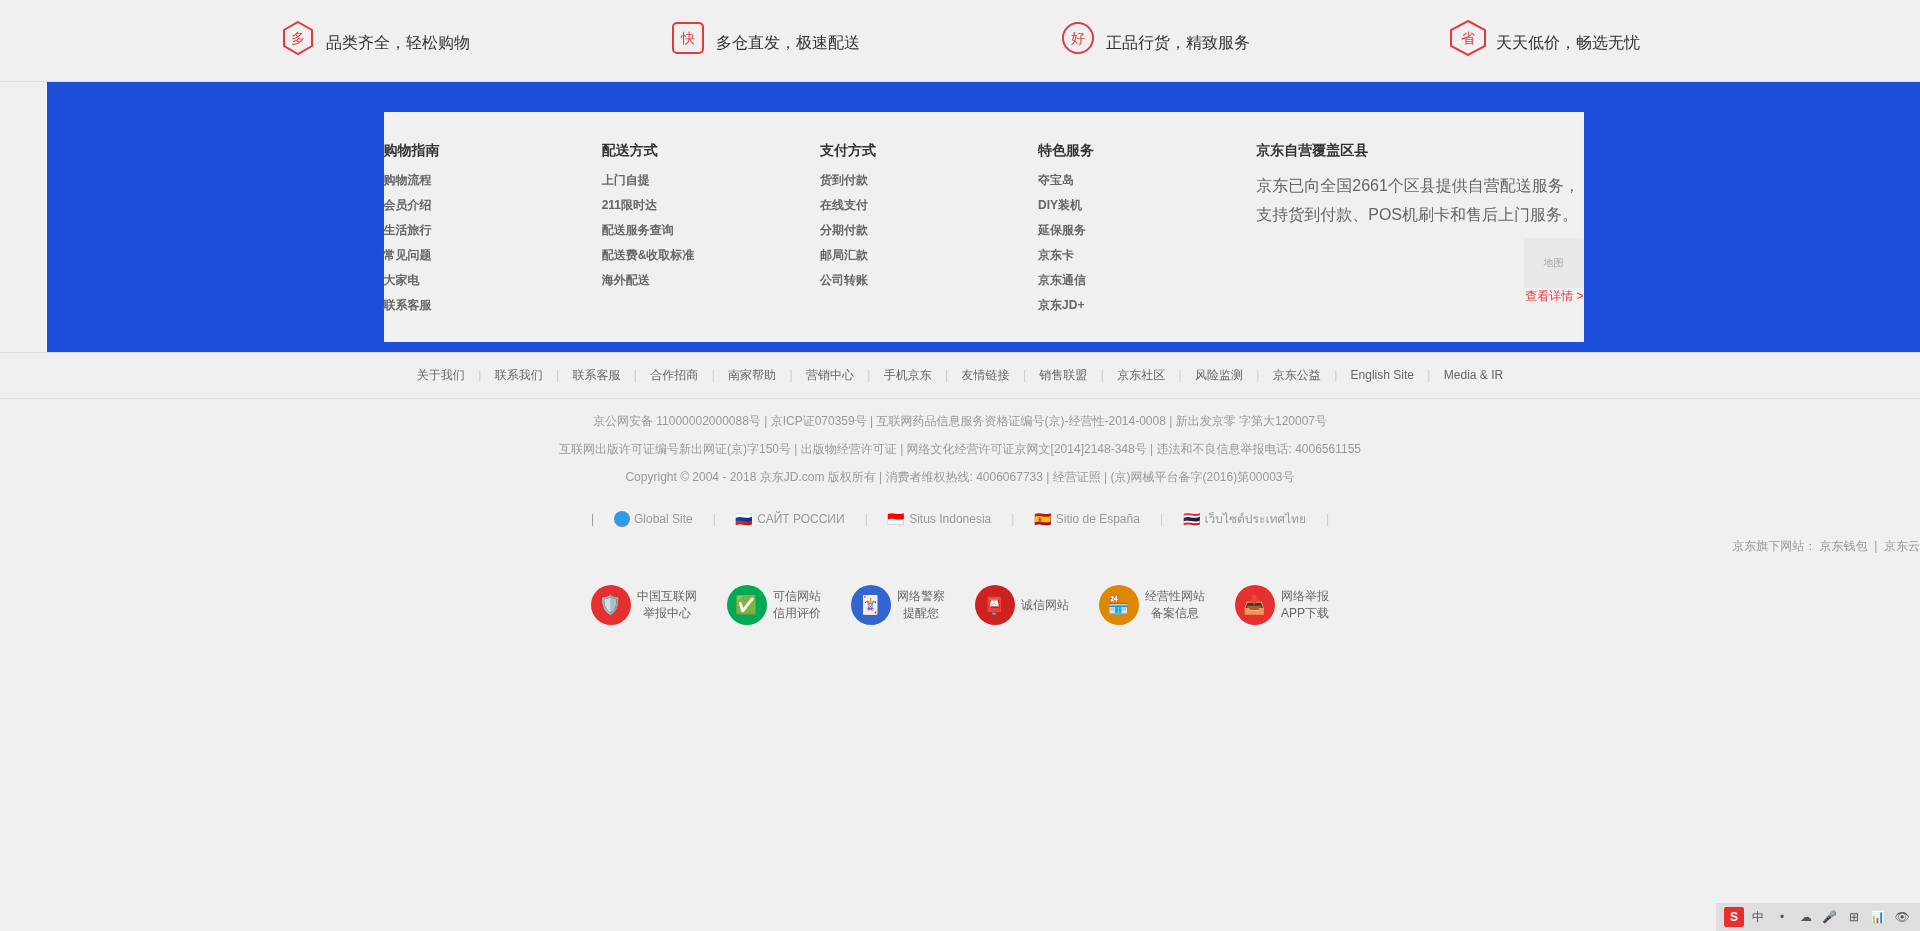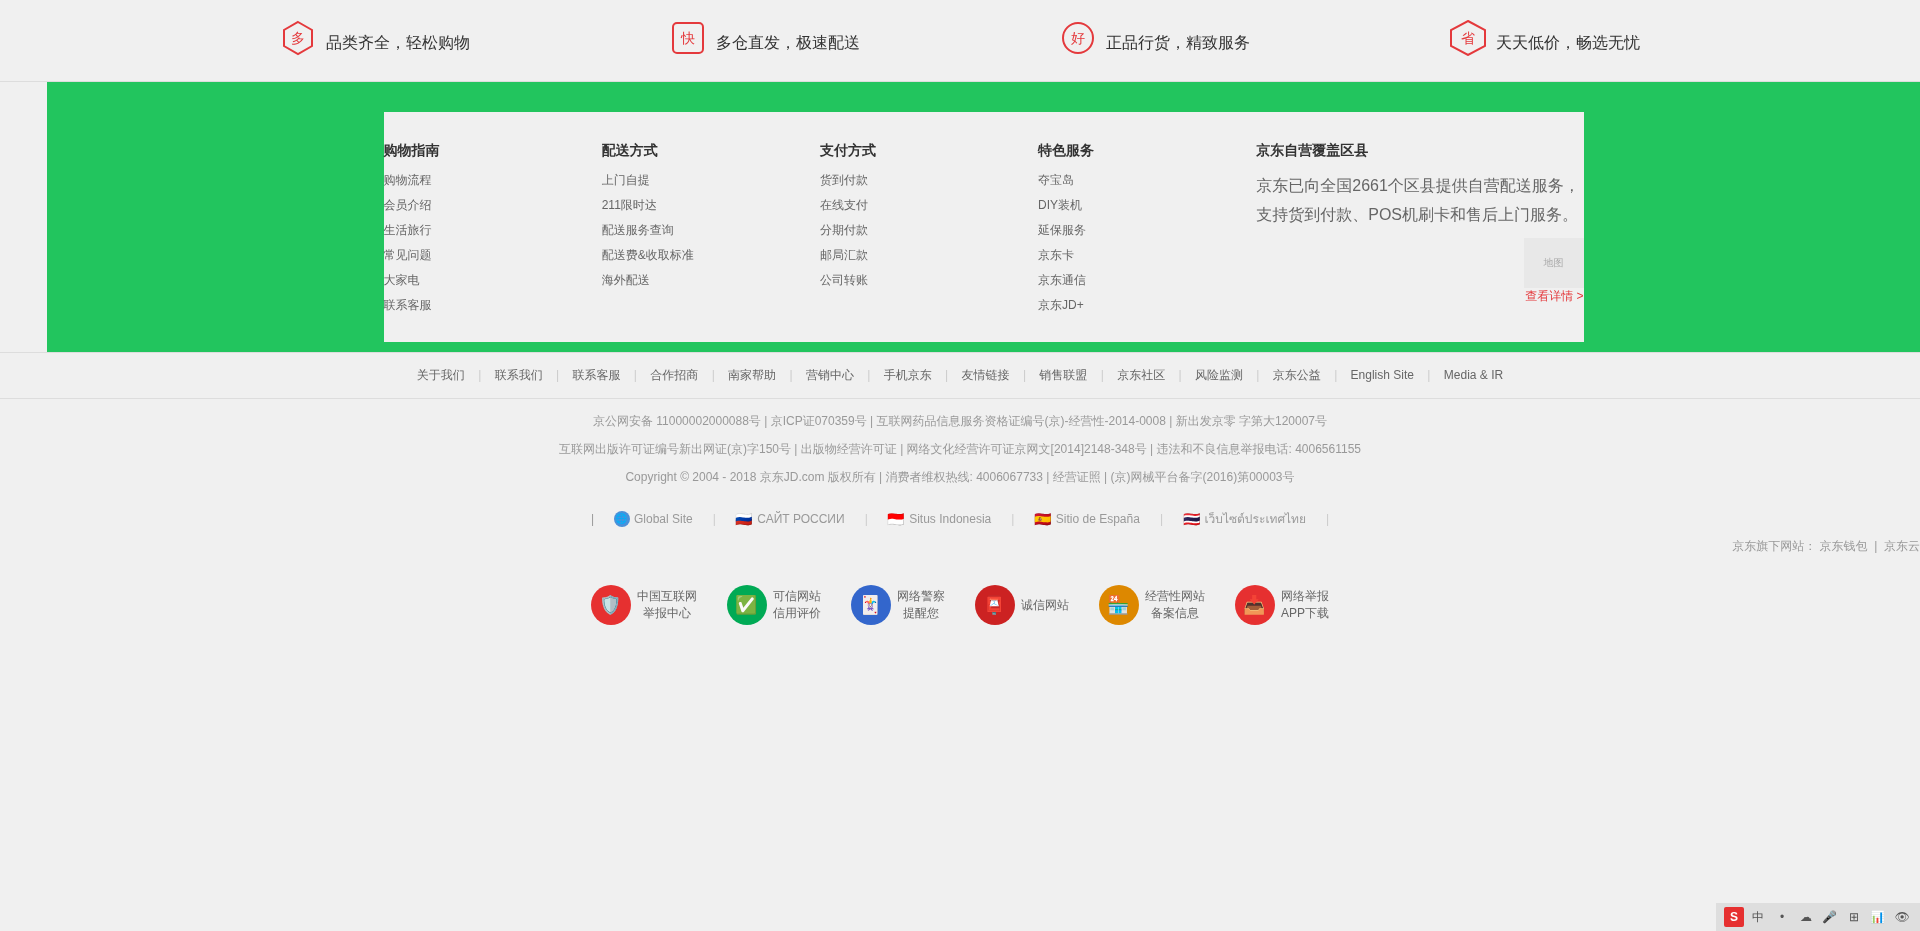--- a/index.html
+++ b/index.html
@@ -62,20 +62,21 @@
       font-size: 14px;
       color: #333;
       font-weight: bold;
       margin-bottom: 12px;
     }
     .footer-col ul {
       list-style: none;
     }
     .footer-col ul li {
       margin-bottom: 8px;
+      font-weight: bold;
     }
     .footer-col ul li a {
       color: #666;
       text-decoration: none;
       font-size: 12px;
     }
     .footer-col-service-text {
       font-size: 16px;
       color: #666;
       line-height: 1.8;
@@ -249,21 +250,21 @@
       <div class="feature-icon">
         <svg viewBox="0 0 36 36" xmlns="http://www.w3.org/2000/svg">
           <polygon points="18,1 35,10 35,26 18,35 1,26 1,10" fill="none" stroke="#e4393c" stroke-width="2"></polygon>
           <text x="18" y="23" text-anchor="middle" font-size="14" fill="#e4393c" font-family="Microsoft YaHei,Arial">省</text>
         </svg>
       </div>
       <span class="feature-text">天天低价，畅选无忧</span>
     </div>
   </div>
 
-  <div style="background:#22c55e; padding: 30px 0 10px; margin-left: 47px;">
+  <div style="background:#1d4ed8; padding: 30px 0 10px; margin-left: 47px;">
     <div class="footer-links">
 
       <div class="footer-col">
         <h4>购物指南</h4>
         <ul>
           <li><a href="#">购物流程</a></li>
           <li><a href="#">会员介绍</a></li>
           <li><a href="#">生活旅行</a></li>
           <li><a href="#">常见问题</a></li>
           <li><a href="#">大家电</a></li>

